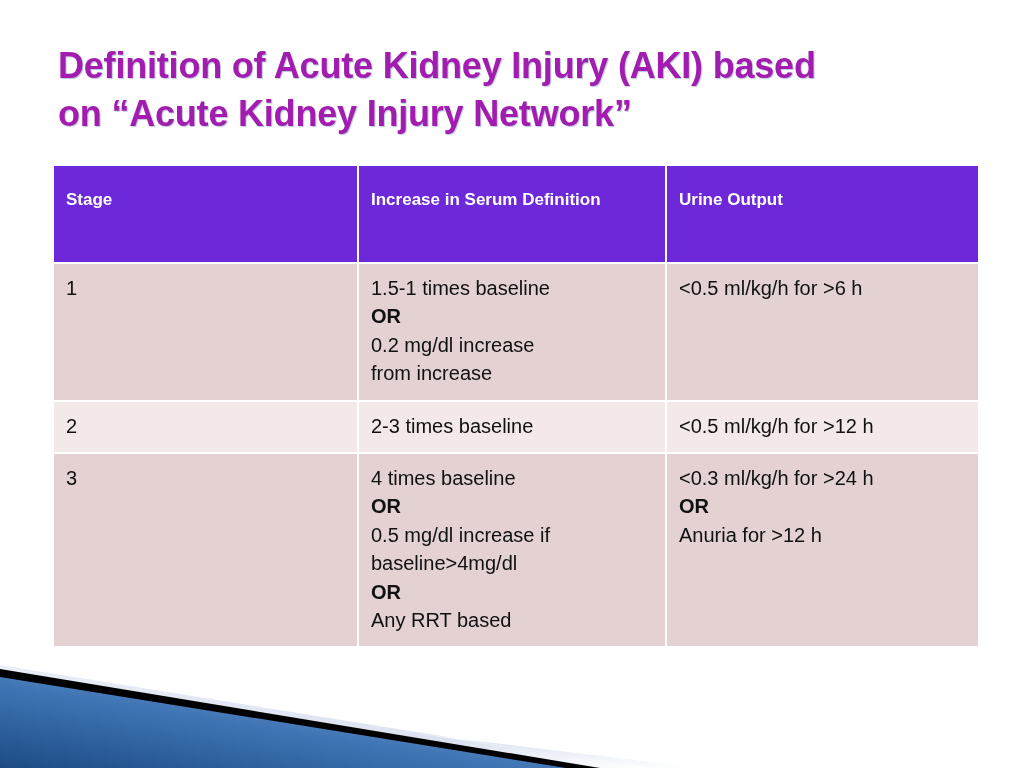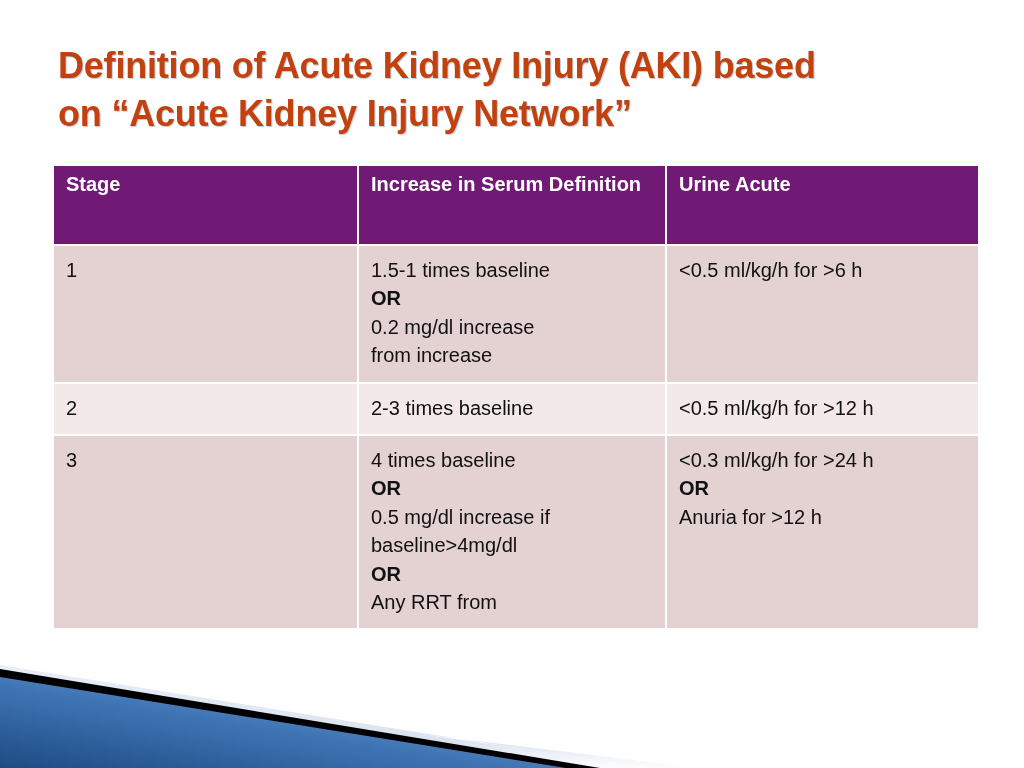--- a/index.html
+++ b/index.html
@@ -18,21 +18,21 @@
 
   
   #slide-title {
     position: absolute;
     left: 58px;
     top: 42px;
     width: 900px;
     font-size: 36px;
     font-weight: bold;
     line-height: 1.32;
-    color: #c2410c;
+    color: #a21caf;
     letter-spacing: -0.2px;
     text-shadow: 1px 1px 1px rgba(130,150,180,0.55);
     white-space: pre-line;
   }
 
   
   #aki-table {
     position: absolute;
     left: 52px;
     top: 164px;
@@ -50,26 +50,26 @@
     vertical-align: top;
     padding: 10px 12px 12px 12px;
     font-size: 20px;
     line-height: 1.42;
     color: #111111;
     text-align: left;
     font-weight: normal;
   }
 
   #aki-table thead th {
-    background: #701a75;
+    background: #6d28d9;
     color: #ffffff;
     font-weight: bold;
-    font-size: 20px;
+    font-size: 17px;
     height: 62px;
-    padding-top: 4px;
+    padding-top: 22px;
   }
 
   tr.row-shade td { background: #e4d1d1; }
   tr.row-light td { background: #f4e9e9; }
 
   .cell-text { white-space: pre-line; }
 
   td.stage-cell { font-weight: bold; font-size: 21px; }
 
   
@@ -91,21 +91,21 @@
 <table id="aki-table">
   <colgroup>
     <col class="c-stage">
     <col class="c-scr">
     <col class="c-uo">
   </colgroup>
   <thead>
     <tr>
       <th>Stage</th>
       <th>Increase in Serum Definition</th>
-      <th>Urine Acute</th>
+      <th>Urine Output</th>
     </tr>
   </thead>
   <tbody id="table-body">
 
   <tr class="row-shade">
         <td class="stage-cell">1</td>
         <td>
           <div class="cell-text"><div>1.5-1 times baseline</div><div style="font-weight: bold;">OR</div><div>0.2 mg/dl increase</div><div>from increase</div></div>
         </td>
         <td>
@@ -117,21 +117,21 @@
         <td>
           <div class="cell-text"><div>2-3 times baseline</div></div>
         </td>
         <td>
           <div class="cell-text"><div>&lt;0.5 ml/kg/h for &gt;12 h</div></div>
         </td>
       </tr>
       <tr class="row-shade">
         <td class="stage-cell">3</td>
         <td>
-          <div class="cell-text"><div>4 times baseline</div><div style="font-weight: bold;">OR</div><div>0.5 mg/dl increase if baseline&gt;4mg/dl</div><div style="font-weight: bold;">OR</div><div>Any RRT from</div></div>
+          <div class="cell-text"><div>4 times baseline</div><div style="font-weight: bold;">OR</div><div>0.5 mg/dl increase if baseline&gt;4mg/dl</div><div style="font-weight: bold;">OR</div><div>Any RRT based</div></div>
         </td>
         <td>
           <div class="cell-text"><div>&lt;0.3 ml/kg/h for &gt;24 h</div><div style="font-weight: bold;">OR</div><div>Anuria for &gt;12 h</div></div>
         </td>
       </tr>
     </tbody>
 </table>
 
 <svg id="corner-decoration" viewBox="0 0 700 125" preserveAspectRatio="none">
   <defs>

